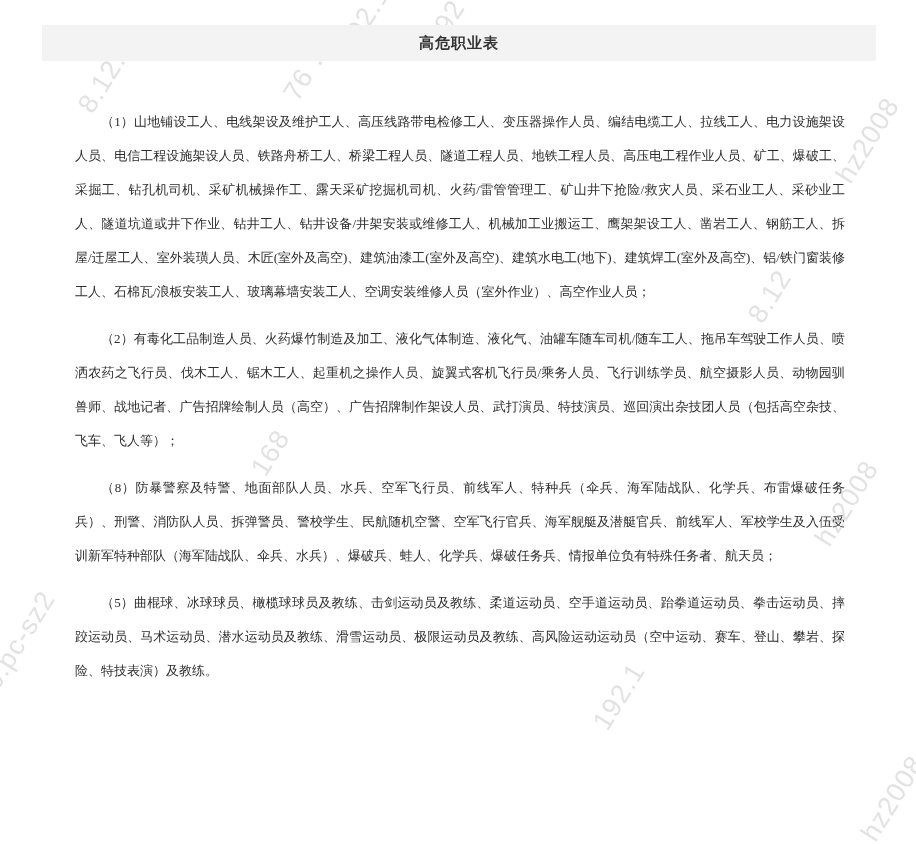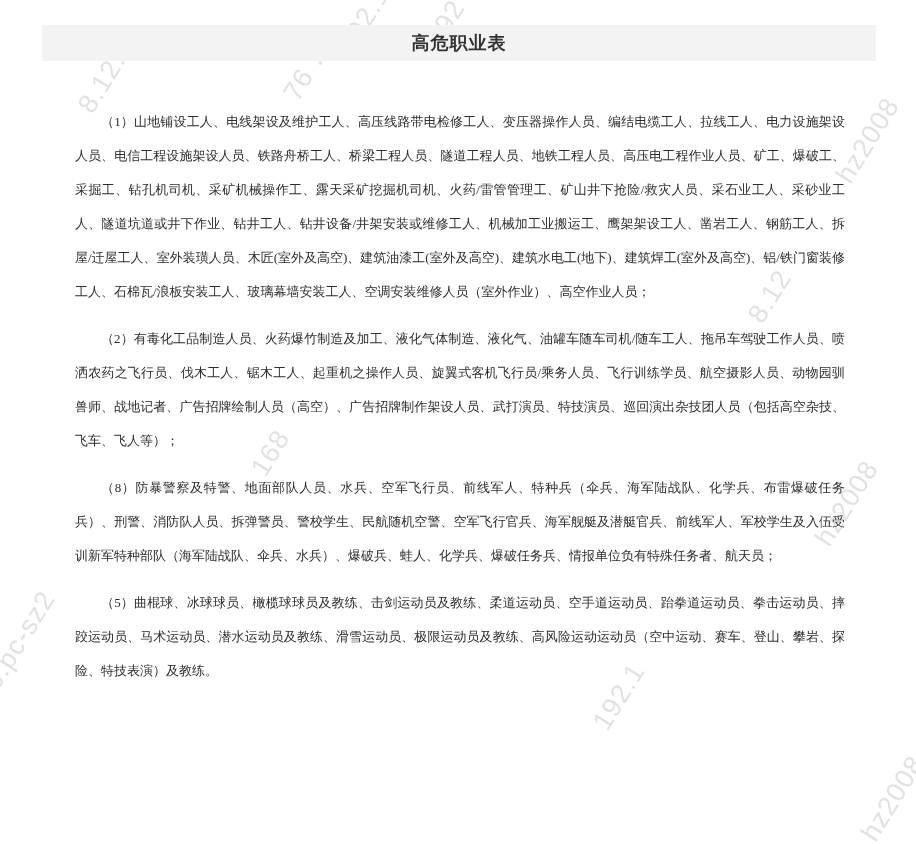--- a/index.html
+++ b/index.html
@@ -38,21 +38,21 @@
     height: 36px;
     background: var(--title_band, #f3f3f3);
     display: flex;
     align-items: center;
     justify-content: center;
   }
   .doc-title {
     margin: 0;
     font-family: Liberation Serif, serif;
     font-weight: bold;
-    font-size: 18px;
+    font-size: 15px;
     letter-spacing: 1px;
     color: var(--title_text, #333333);
   }
   .content {
     position: relative;
     z-index: 1;
     margin: 44px 71px 0 75px;
   }
   .para {
     margin: 0 0 13px 0;

